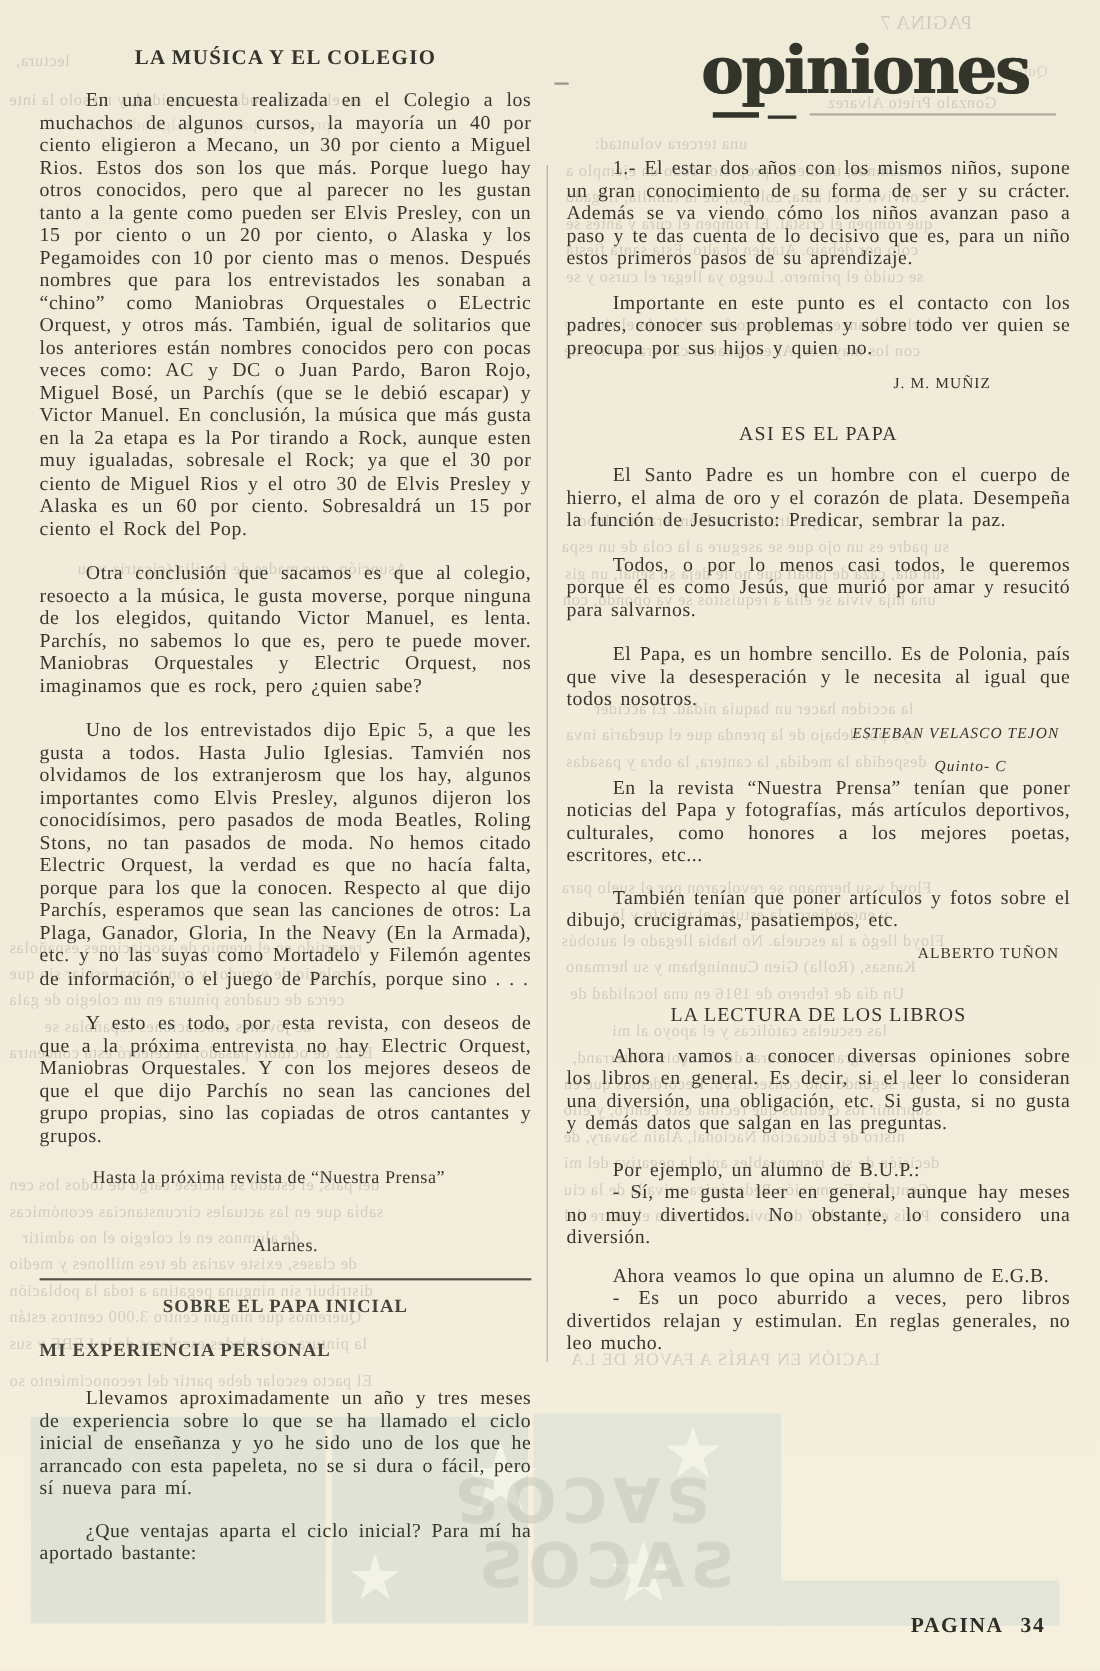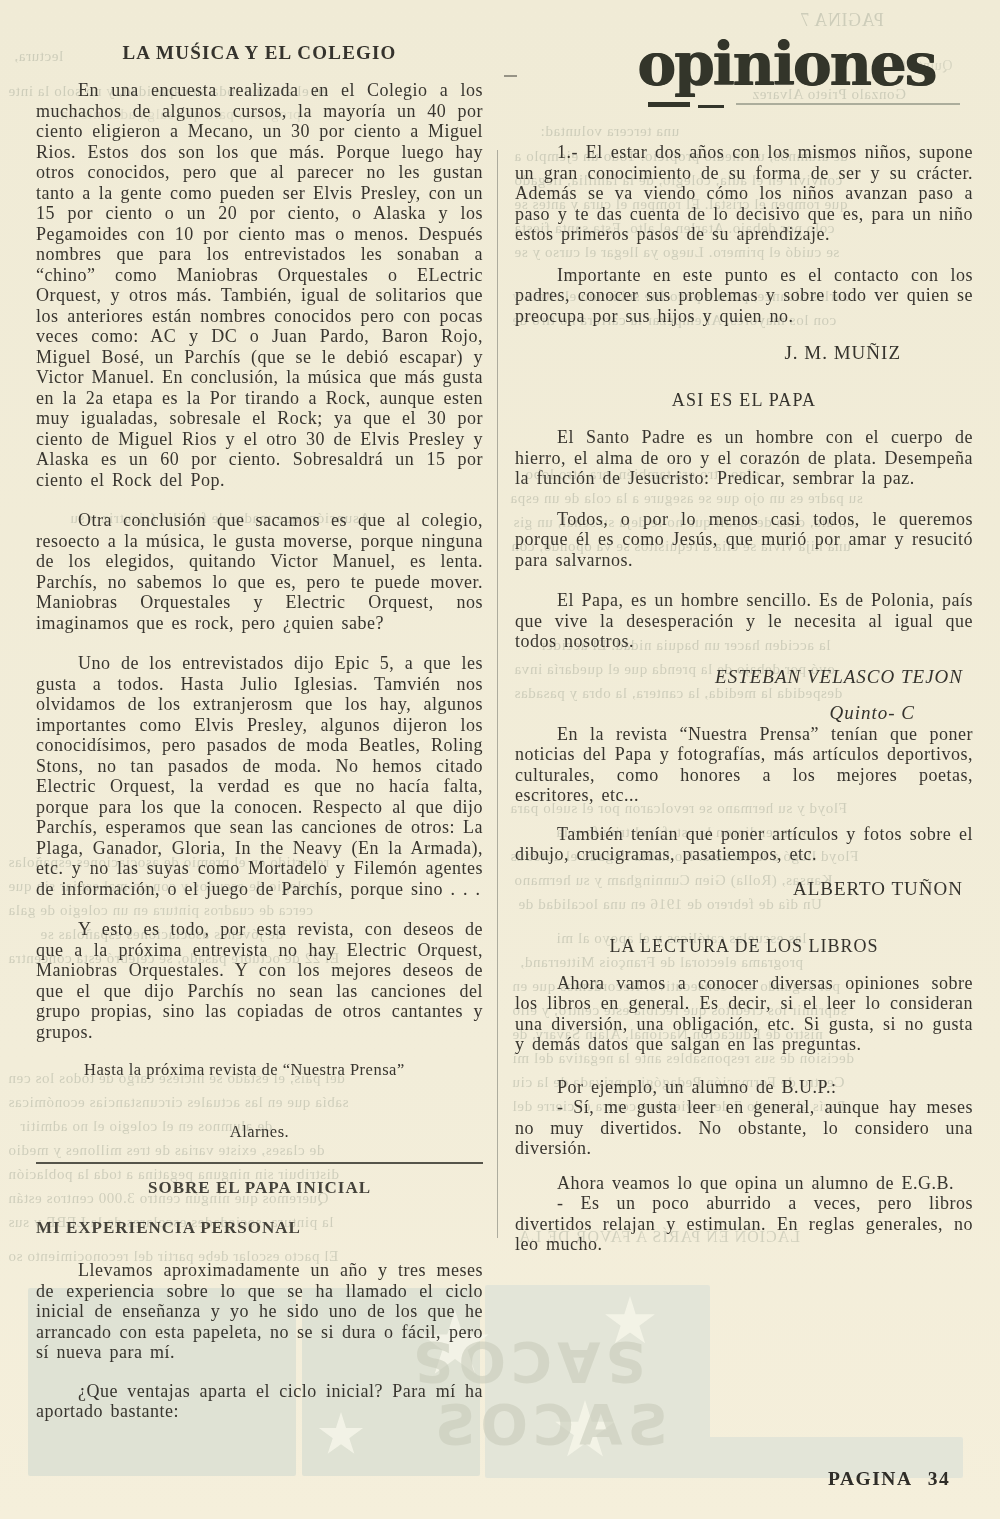--- a/index.html
+++ b/index.html
@@ -58,21 +58,21 @@
     margin:0 0 13px 0;
     font-size:18px;line-height:20.5px;
     text-align:justify;text-align-last:left;
     text-indent:42px;
     letter-spacing:.5px;word-spacing:2.5px;
     hyphens:auto;
   }
   .closing-line{margin:18px 0 0 0;font-size:16.5px;text-indent:48px;letter-spacing:.5px;}
   .sig-center{margin:42px 0 0 0;text-align:center;font-size:16.5px;letter-spacing:.5px;}
   .rule{margin-top:20px;border-top:2px solid #55544a;width:100%;}
-  .sig-right{margin:16px 0 26px 0;text-align:right;font-size:19px;letter-spacing:1px;color:#35332d;}
+  .sig-right{margin:16px 0 26px 0;text-align:right;font-size:14px;letter-spacing:1px;color:#35332d;}
   .sig-right.tight{margin:14px 0 0 0;font-style:italic;}
   .pad-r72{padding-right:72px;}
   .pad-r10{padding-right:10px;}
   .pad-r58{padding-right:58px;margin:2px 0 24px 0;}
   .pad-r6{padding-right:6px;margin:10px 4px 36px 0;}
   
   .masthead{
     position:absolute;left:637px;top:30px;z-index:2;
     font-family:"DejaVu Serif",serif;font-weight:bold;
     font-size:58px;letter-spacing:-2px;color:#33352a;

